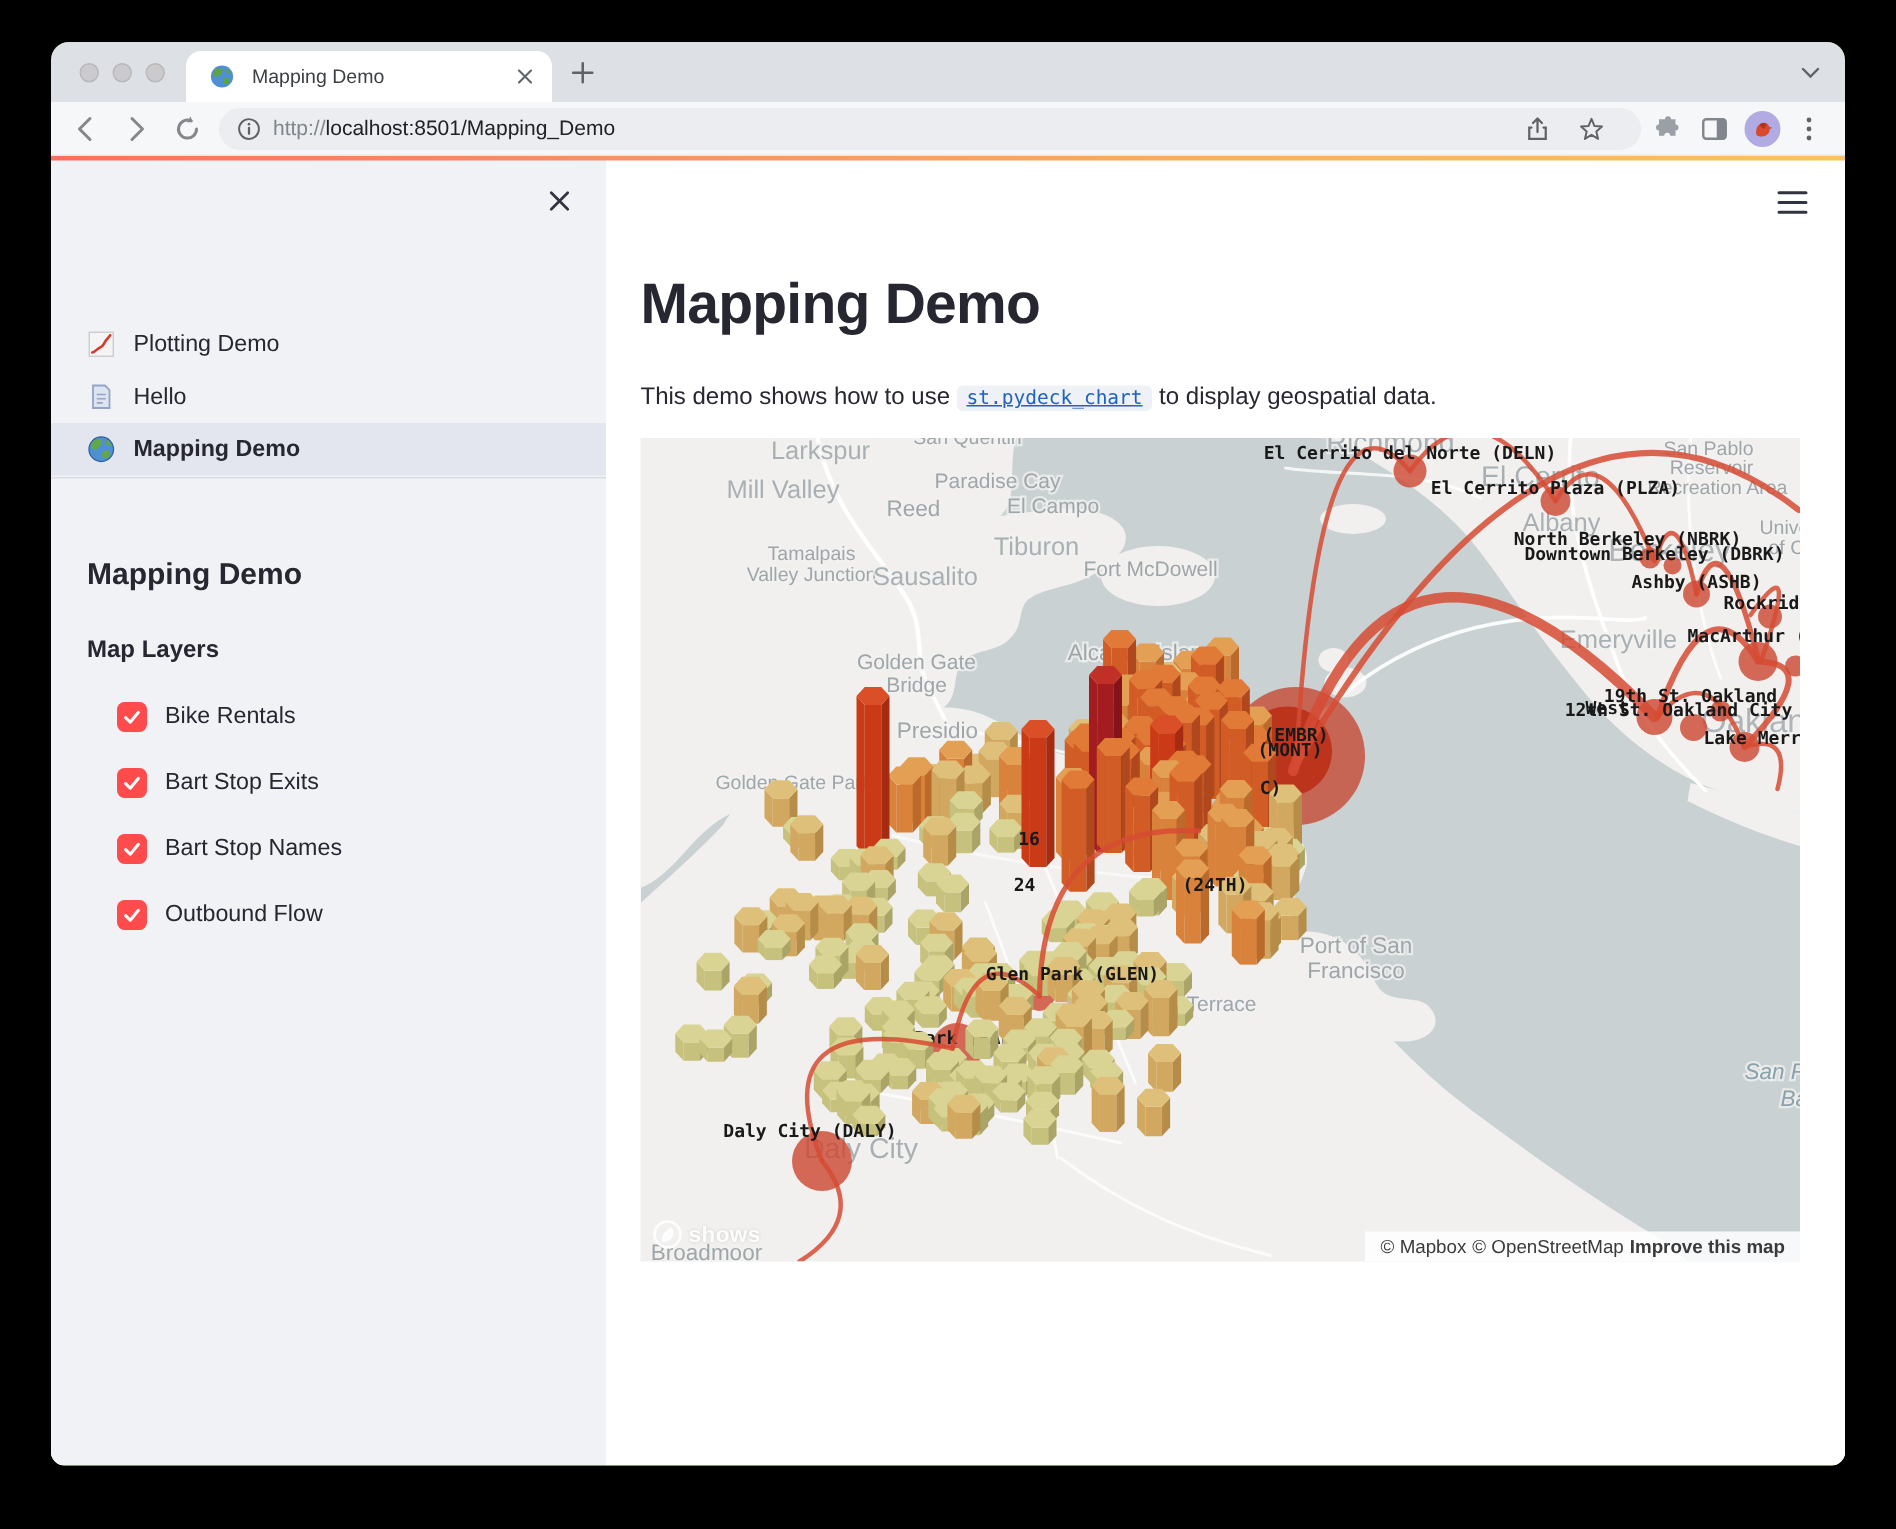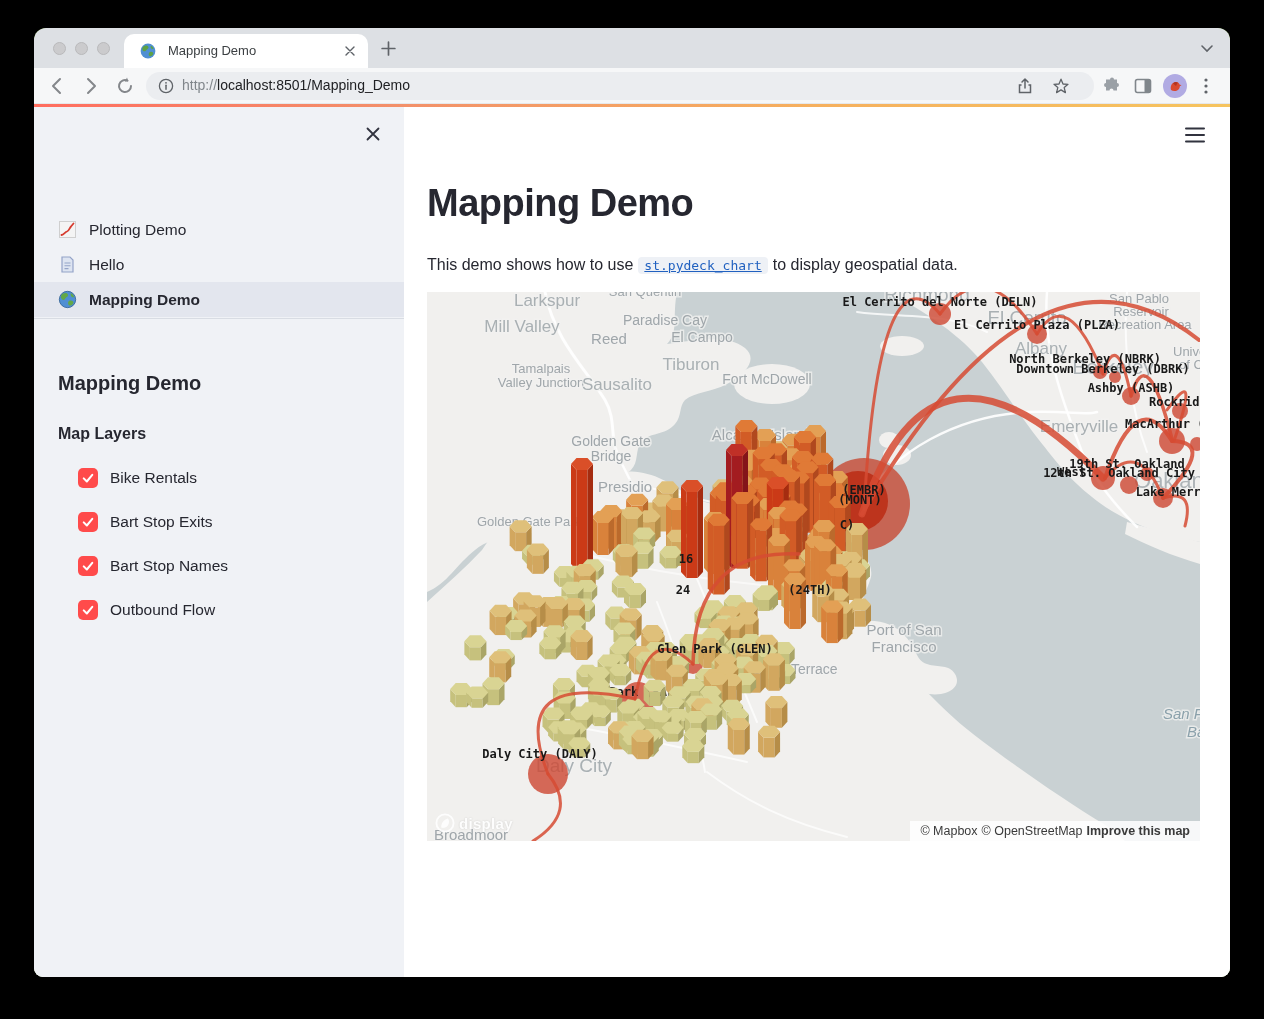--- a/index.html
+++ b/index.html
@@ -1462,21 +1462,21 @@
               <text x="256" y="302" font-size="12" fill="#191919" font-weight="700" text-anchor="middle" style="font-family:'DejaVu Sans Mono',monospace">24</text>
               <text x="383" y="302" font-size="12" fill="#191919" font-weight="700" text-anchor="middle" style="font-family:'DejaVu Sans Mono',monospace">(24TH)</text>
               <text x="288" y="361" font-size="12" fill="#191919" font-weight="700" text-anchor="middle" style="font-family:'DejaVu Sans Mono',monospace">Glen Park (GLEN)</text>
               <text x="113" y="466" font-size="12" fill="#191919" font-weight="700" text-anchor="middle" style="font-family:'DejaVu Sans Mono',monospace">Daly City (DALY)</text>
             </svg>
           <div class="mb-logo">
             <svg width="20" height="20" viewBox="0 0 20 20">
               <circle cx="10" cy="10" r="8.6" fill="none" stroke="#fff" stroke-width="1.8"></circle>
               <path d="M12.8,5.4 C14.2,6.8 14.6,9.6 13,12.2 C11.4,14.8 8.2,15.2 6.2,14.6 C6.2,12.2 6.8,9.8 8.6,8 C9.8,6.8 11.3,5.8 12.8,5.4 Z" fill="#fff"></path>
             </svg>
-            <span>display</span>
+            <span>shows</span>
           </div>
           <div class="map-attr">
             <span>© Mapbox</span>
             <span>© OpenStreetMap</span>
             <b>Improve this map</b>
           </div>
         </div>
       </div>
     </div>
   </div>

